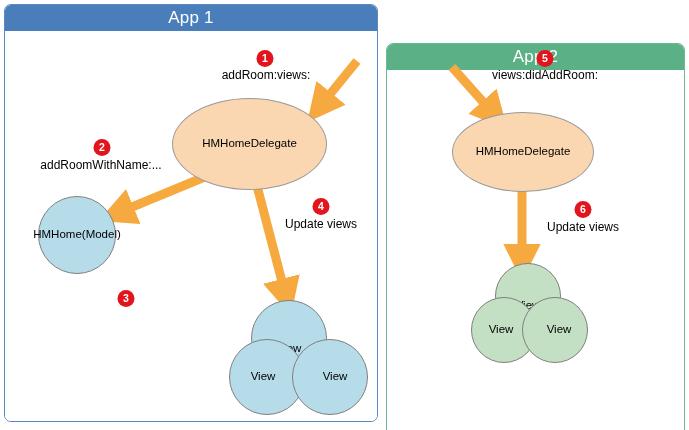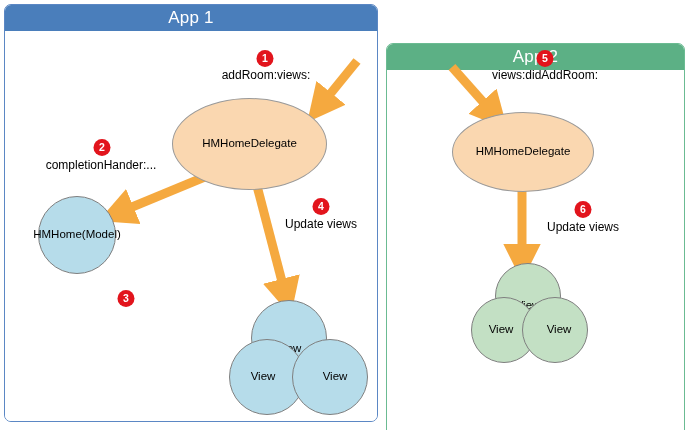--- a/index.html
+++ b/index.html
@@ -185,21 +185,21 @@
     <span style="margin-left:-6px;">View</span>
   </div>
   <div class="node circle-green" style="left:522px; top:297px; width:66px; height:66px;">
     <span style="margin-left:8px;">View</span>
   </div>
 
   <div class="badge" style="left:265px; top:50px;">1</div>
   <div class="label" style="left:266px; top:68px;">addRoom:views:</div>
 
   <div class="badge" style="left:102px; top:139px;">2</div>
-  <div class="label" style="left:101px; top:158px;">completionHander:...</div>
+  <div class="label" style="left:101px; top:158px;">addRoomWithName:...</div>
 
   <div class="badge" style="left:126px; top:290px;">3</div>
 
   <div class="badge" style="left:321px; top:198px;">4</div>
   <div class="label" style="left:321px; top:217px;">Update views</div>
 
   <div class="badge" style="left:545px; top:50px;">5</div>
   <div class="label" style="left:545px; top:68px;">views:didAddRoom:</div>
 
   <div class="badge" style="left:583px; top:201px;">6</div>

